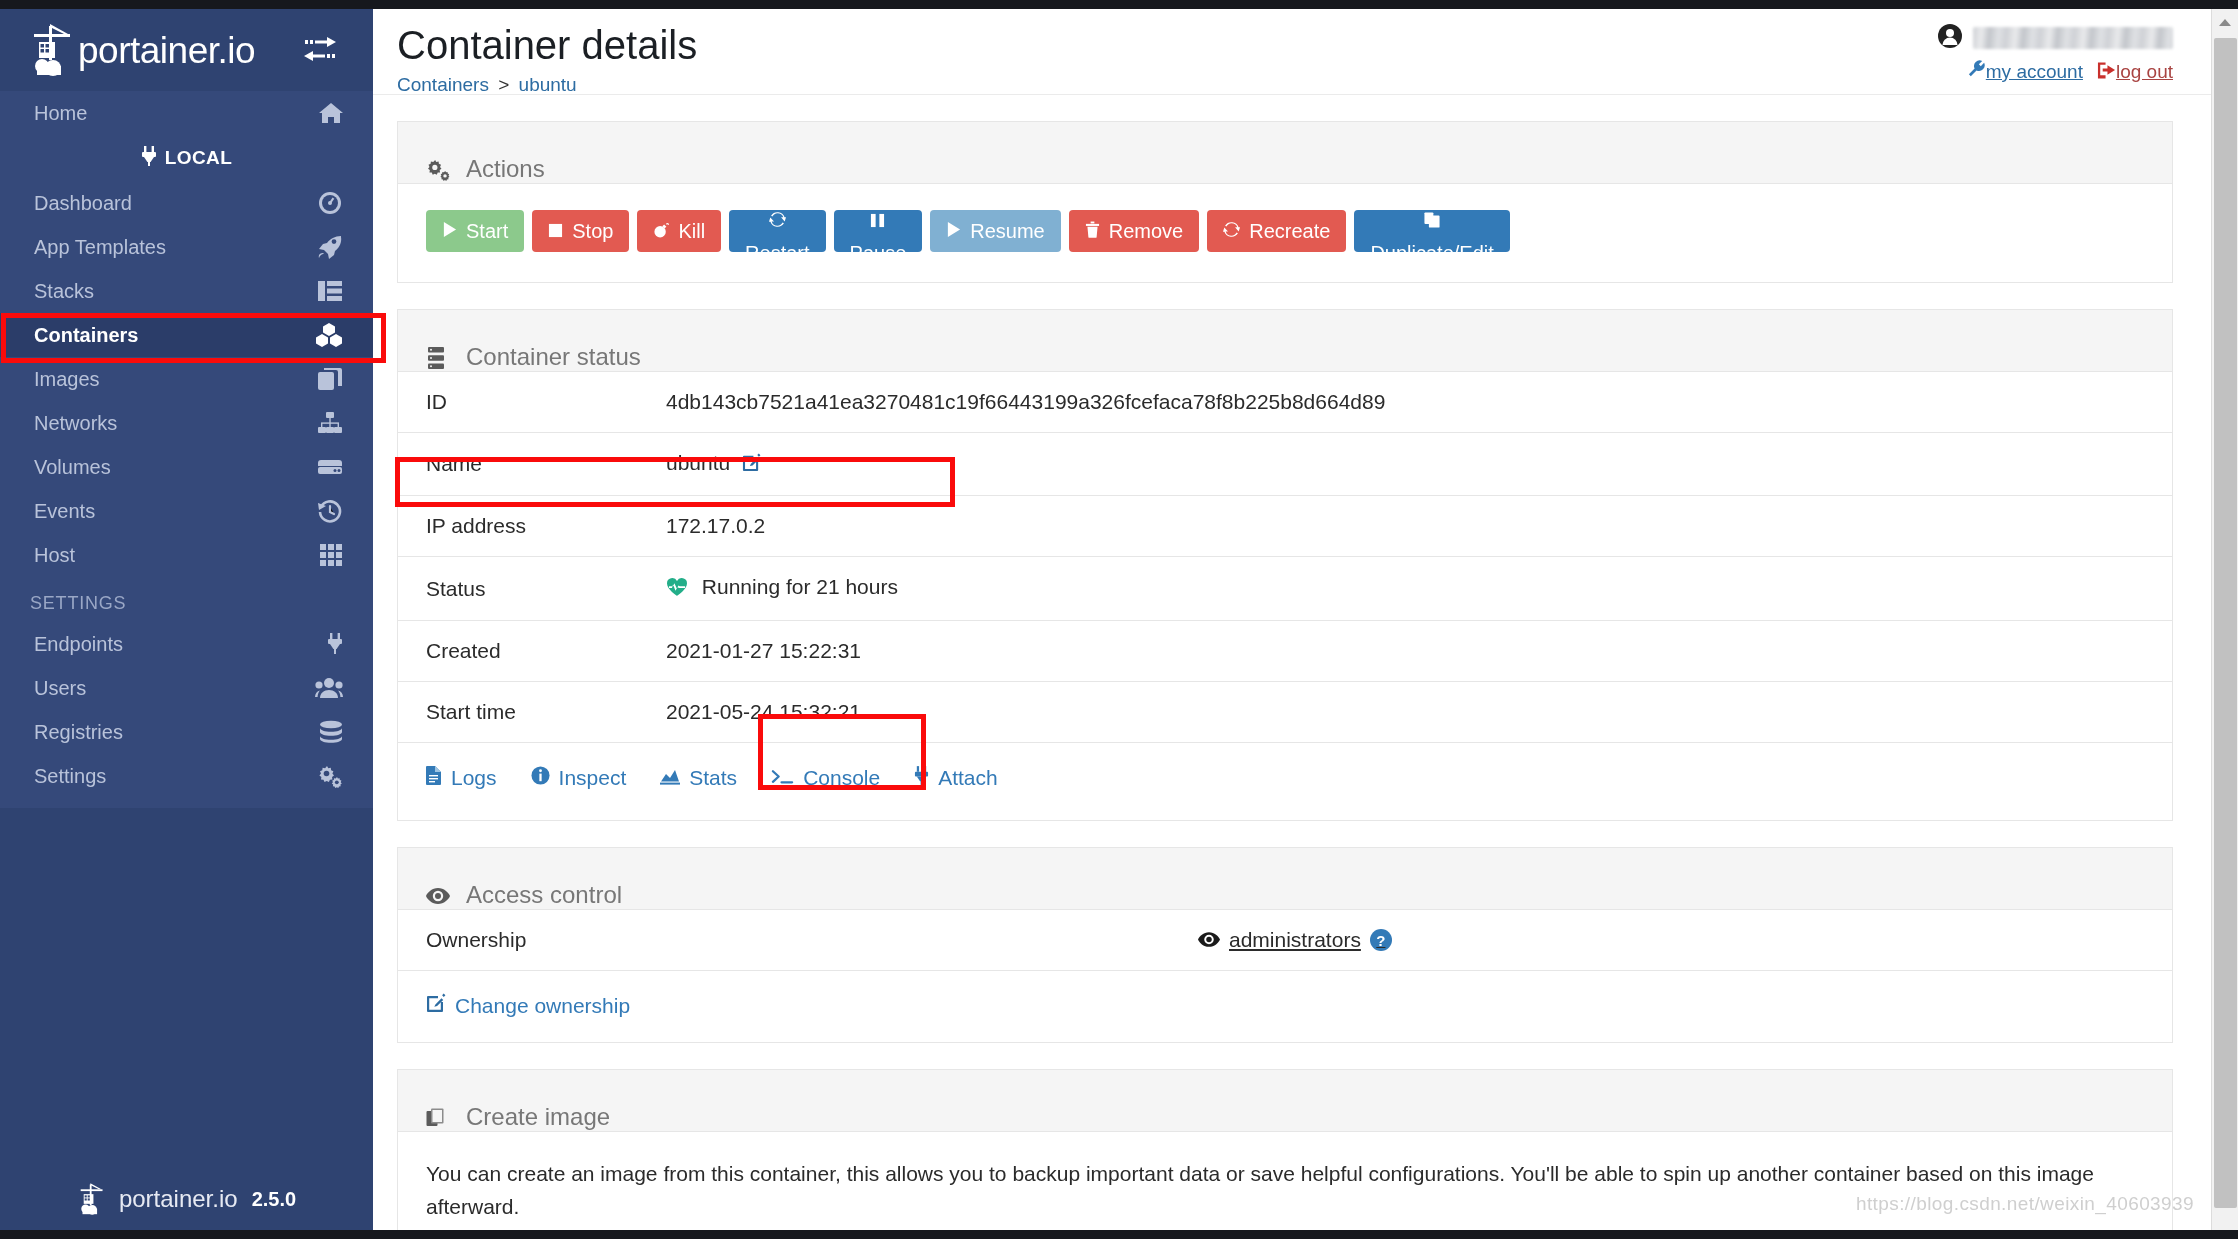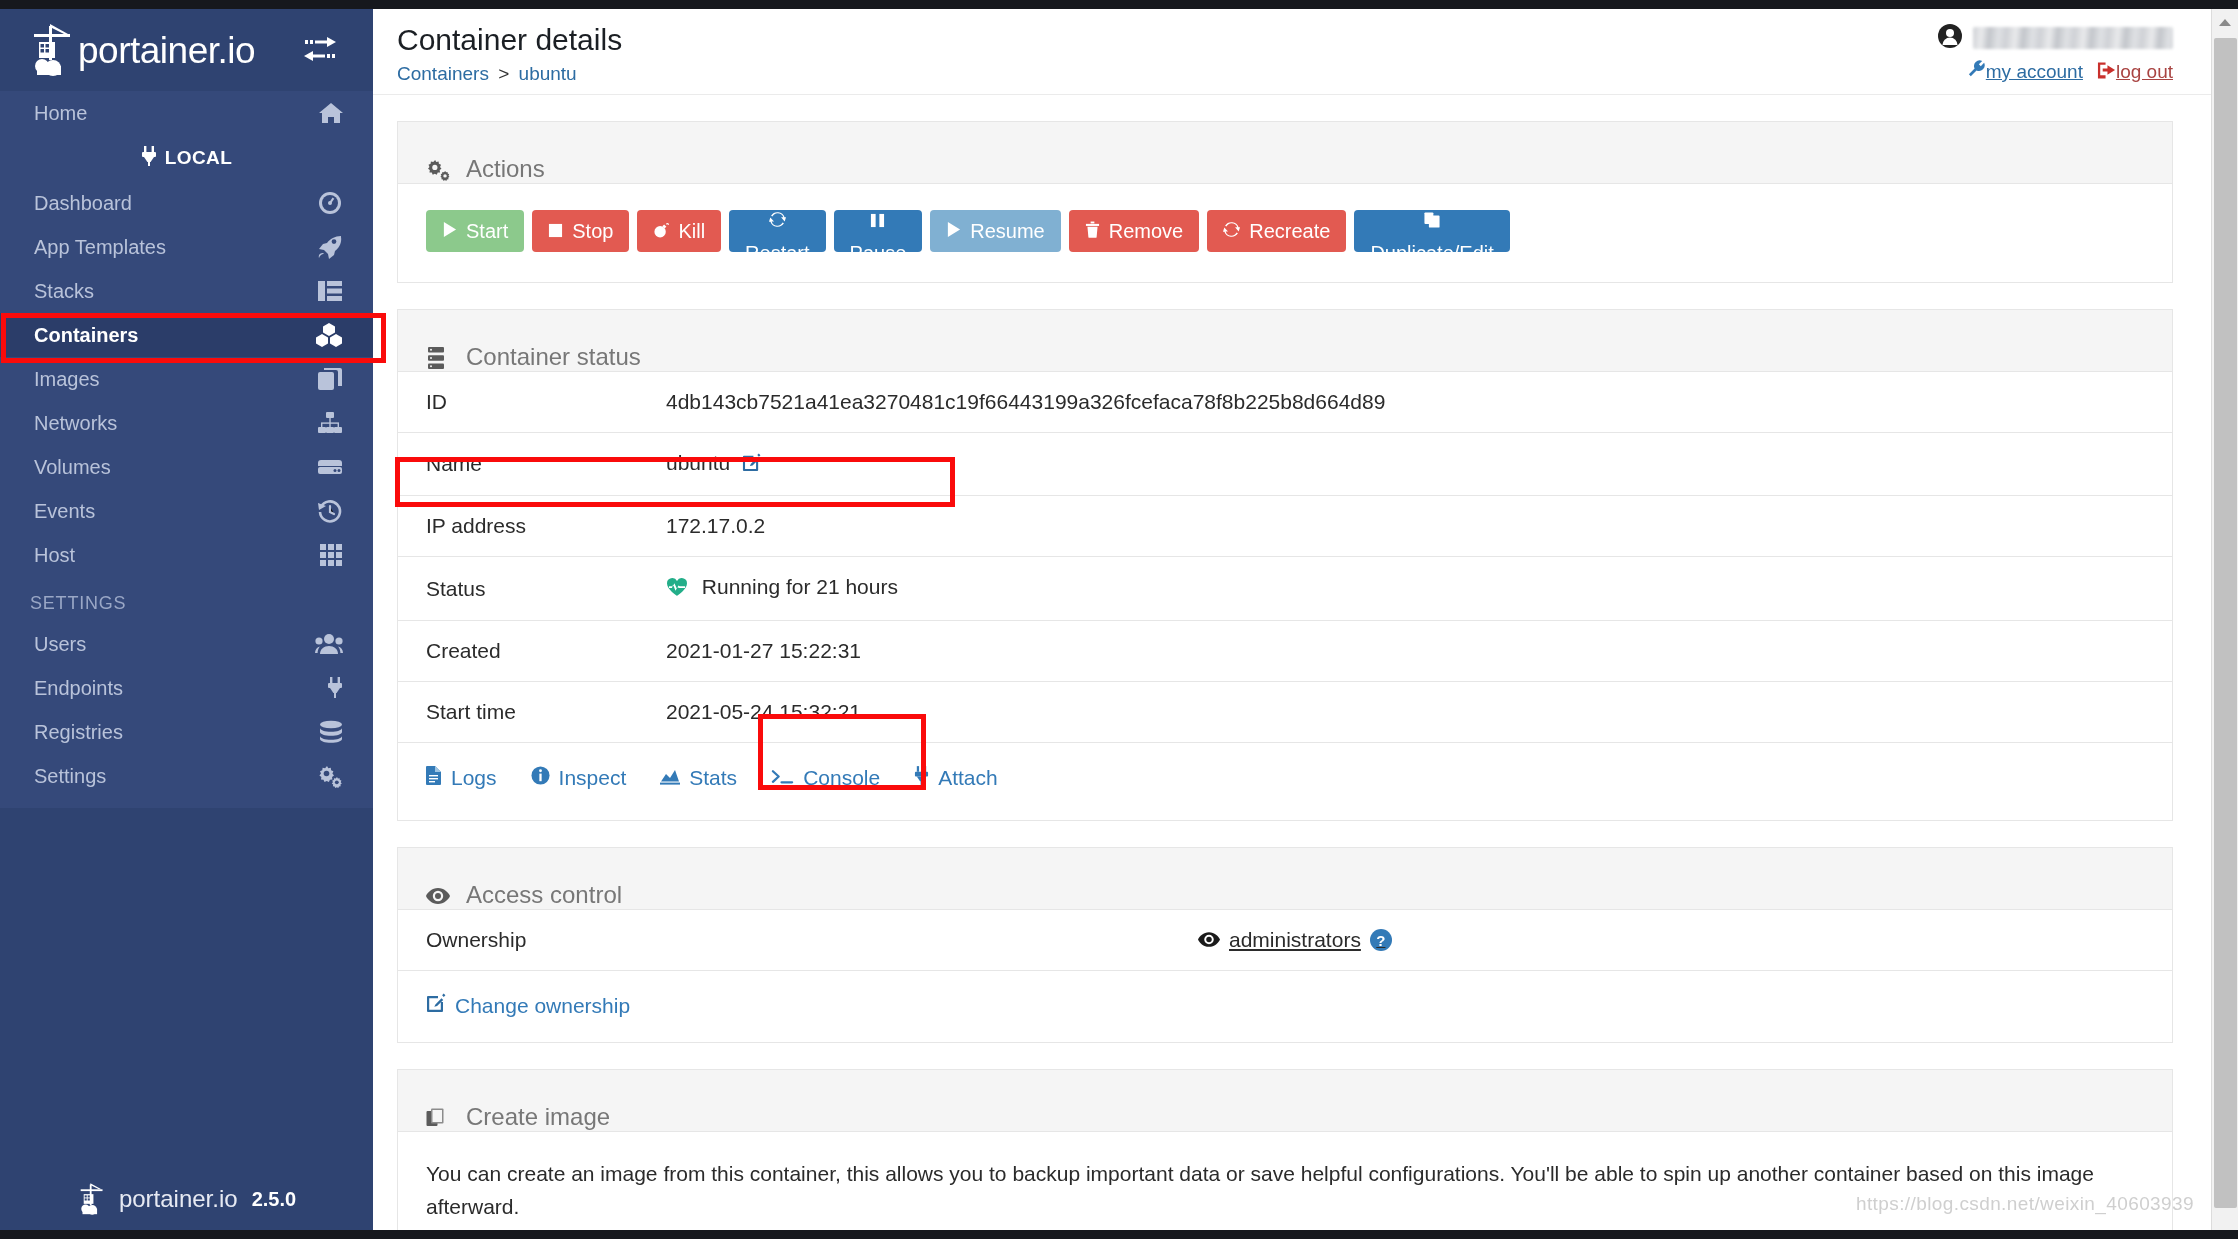--- a/index.html
+++ b/index.html
@@ -84,21 +84,21 @@
   .main {
     position: absolute; top: 9px; left: 373px;
     width: 1838px; height: 1221px;
     background: #ffffff;
   }
 
   .page-header {
     height: 86px; padding: 14px 0 0 24px; position: relative;
     border-bottom: 1px solid #ebebeb;
   }
-  .page-title { font-size: 30px; color: #1b1f24; font-weight: 400; }
+  .page-title { font-size: 40px; color: #1b1f24; font-weight: 400; }
   .breadcrumb { margin-top: 6px; font-size: 19px; color: #2d6ca2; }
   .breadcrumb a { color: #2d6ca2; text-decoration: none; cursor: pointer; }
   .breadcrumb .sep { color: #333; margin: 0 4px; }
 
   .user-box {
     position: absolute; right: 38px; top: 14px; text-align: right;
   }
   .user-row { display: flex; align-items: center; justify-content: flex-end; gap: 10px; }
   .user-blur {
     width: 200px; height: 22px; border-radius: 2px;
@@ -405,45 +405,45 @@
               <rect x="9" y="17" width="6" height="6"></rect>
               <rect x="17" y="17" width="6" height="6"></rect>
             </g>
           </svg>
       </span>
     </div>
 
     <div class="section-label">SETTINGS</div>
 
     <div class="nav-item">
+      <span class="nav-label">Endpoints</span>
+      <span class="nav-icon">
+        <svg viewBox="0 0 16 22" width="16" height="22">
+            <g fill="#b9c3da">
+              <rect x="3" y="0" width="2.4" height="6"></rect>
+              <rect x="10.6" y="0" width="2.4" height="6"></rect>
+              <rect x="1" y="6" width="14" height="5" rx="1"></rect>
+              <path d="M3 11h10l-3.4 5H6.4z"></path>
+              <rect x="7" y="15" width="2" height="6"></rect>
+            </g>
+          </svg>
+      </span>
+    </div>
+
+    <div class="nav-item">
       <span class="nav-label">Users</span>
       <span class="nav-icon">
         <svg viewBox="0 0 28 22" width="28" height="22">
             <g fill="#b9c3da">
               <circle cx="14" cy="6" r="5"></circle>
               <path d="M5 21c0-5 4-8 9-8s9 3 9 8z"></path>
               <circle cx="4" cy="8" r="3.6"></circle>
               <path d="M0 20c0-3.6 2-6 5-6.6-1.5 1.6-2.4 4-2.4 6.6z"></path>
               <circle cx="24" cy="8" r="3.6"></circle>
               <path d="M28 20c0-3.6-2-6-5-6.6 1.5 1.6 2.4 4 2.4 6.6z"></path>
-            </g>
-          </svg>
-      </span>
-    </div>
-
-    <div class="nav-item">
-      <span class="nav-label">Endpoints</span>
-      <span class="nav-icon">
-        <svg viewBox="0 0 16 22" width="16" height="22">
-            <g fill="#b9c3da">
-              <rect x="3" y="0" width="2.4" height="6"></rect>
-              <rect x="10.6" y="0" width="2.4" height="6"></rect>
-              <rect x="1" y="6" width="14" height="5" rx="1"></rect>
-              <path d="M3 11h10l-3.4 5H6.4z"></path>
-              <rect x="7" y="15" width="2" height="6"></rect>
             </g>
           </svg>
       </span>
     </div>
 
     <div class="nav-item">
       <span class="nav-label">Registries</span>
       <span class="nav-icon">
         <svg viewBox="0 0 24 24" width="24" height="24">
             <g fill="#b9c3da">

